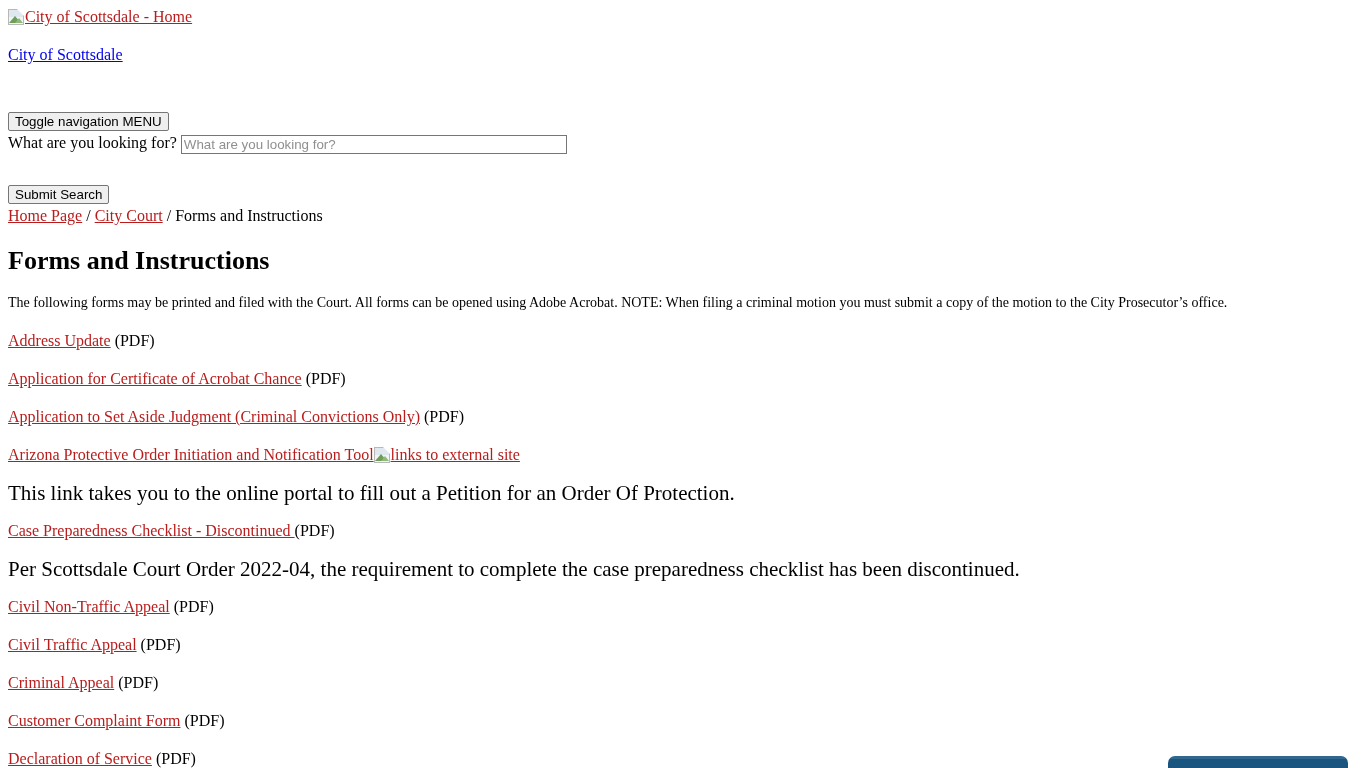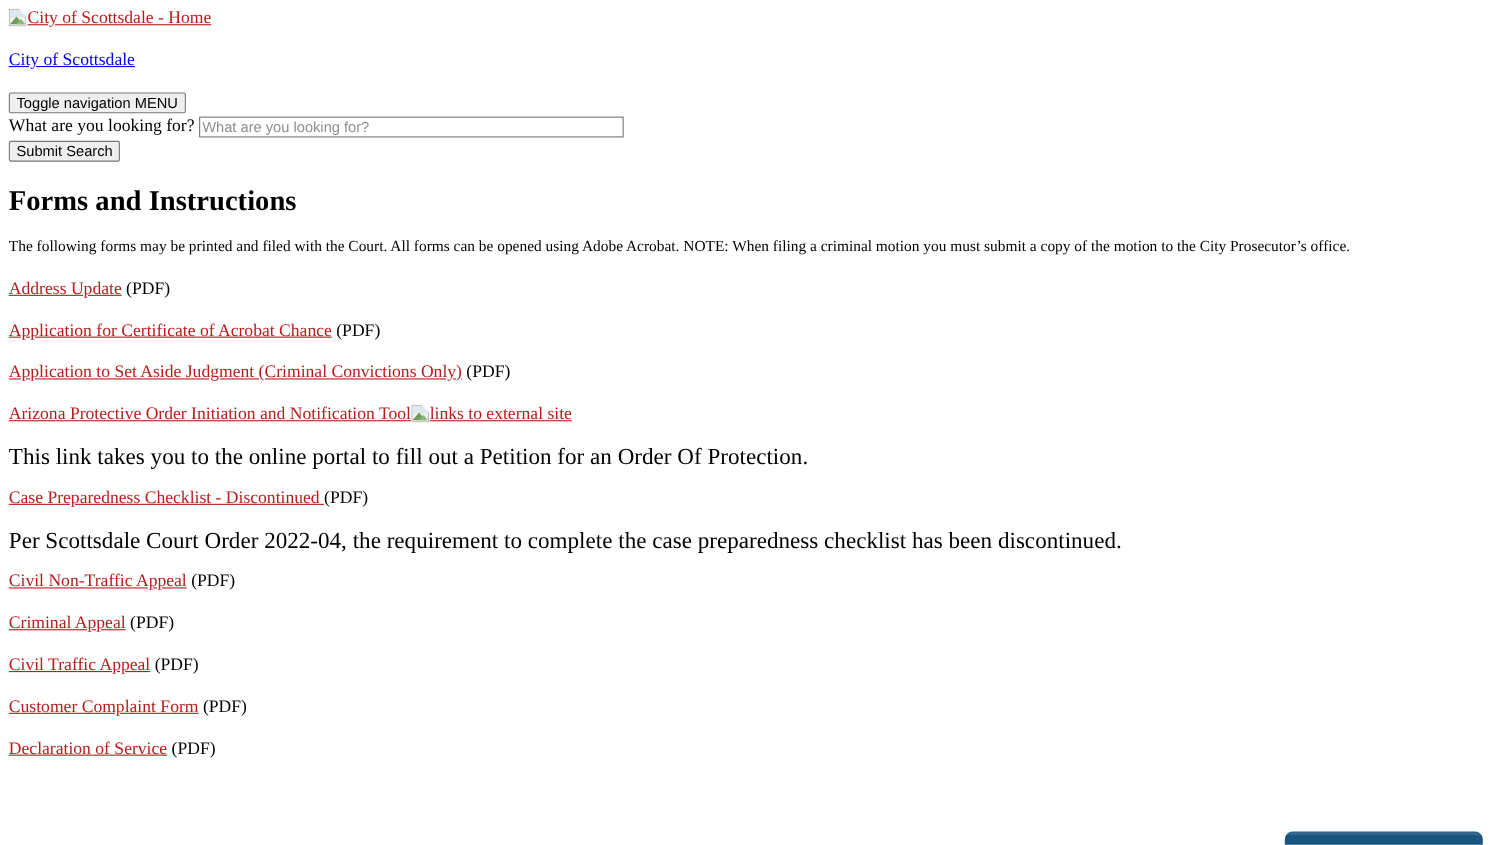--- a/index.html
+++ b/index.html
@@ -94,20 +94,21 @@
   .nav-toggle, .submit-search {
     font-family: "Liberation Sans", "DejaVu Sans", sans-serif;
     font-size: 13.3333px;
     color: #000000;
     background: #efefef;
     border: 1px solid #767676;
     border-radius: 2px;
     padding: 1px 6px;
     line-height: normal;
     cursor: pointer;
+    margin-top: 28px;
   }
   .search-row {
     margin-top: 2px;
     line-height: 20px;
     white-space: nowrap;
   }
   .search-label {
     font-family: "Liberation Serif", "DejaVu Serif", serif;
     font-size: 16px;
   }
@@ -191,20 +192,23 @@
   </div>
 
   <div class="search-row">
     <label class="search-label">What are you looking for?</label>
     <input class="search-input" type="text" placeholder="What are you looking for?" style="">
   </div>
   <div class="submit-row">
     <button class="submit-search">Submit Search</button>
   </div>
 
+  <div class="breadcrumb">
+    <a href="#">Home Page</a><span class="sep"> / </span><a href="#">City Court</a><span class="sep"> / </span><span class="current">Forms and Instructions</span>
+  </div>
 
   <h1 class="page-title">Forms and Instructions</h1>
 
   <p class="body-text">The following forms may be printed and filed with the Court.  All forms can be opened using Adobe Acrobat.  NOTE: When filing a criminal motion you must submit a copy of the motion to the City Prosecutor’s office.</p>
 
   <p class="link-line"><a href="#">Address Update</a><span> (PDF)</span></p>
 
   <p class="link-line"><a href="#">Application for Certificate of Acrobat Chance</a><span>  (PDF)</span></p>
 
   <p class="link-line"><a href="#">Application to Set Aside Judgment (Criminal Convictions Only)</a><span>  (PDF)</span></p>
@@ -213,23 +217,23 @@
   <p class="link-line"><a href="#">Arizona Protective Order Initiation and Notification Tool</a><a href="#"><span class="broken-img"><span class="frame"></span><span class="sky"></span><span class="hill"></span><span class="hill2"></span><span class="tear"></span></span><span>links to external site</span></a></p>
 
   <p class="note-line">This link takes you to the online portal to fill out a Petition for an Order Of Protection.</p>
 
   <p class="link-line"><a href="#">Case Preparedness Checklist - Discontinued </a><span>(PDF)</span></p>
 
   <p class="note-line">Per Scottsdale Court Order 2022-04, the requirement to complete the case preparedness checklist has been discontinued.</p>
 
   <p class="link-line"><a href="#">Civil Non-Traffic Appeal</a><span> (PDF)</span></p>
 
+  <p class="link-line"><a href="#">Civil Traffic Appeal</a><span> (PDF)</span></p>
+
   <p class="link-line"><a href="#">Criminal Appeal</a><span> (PDF)</span></p>
-
-  <p class="link-line"><a href="#">Civil Traffic Appeal</a><span> (PDF)</span></p>
 
   <p class="link-line"><a href="#">Customer Complaint Form</a><span> (PDF)</span></p>
 
   <p class="link-line"><a href="#">Declaration of Service</a><span> (PDF)</span></p>
 
 </div>
 
 <div class="chat-widget">
     <span class="wshine"></span>
   </div>

